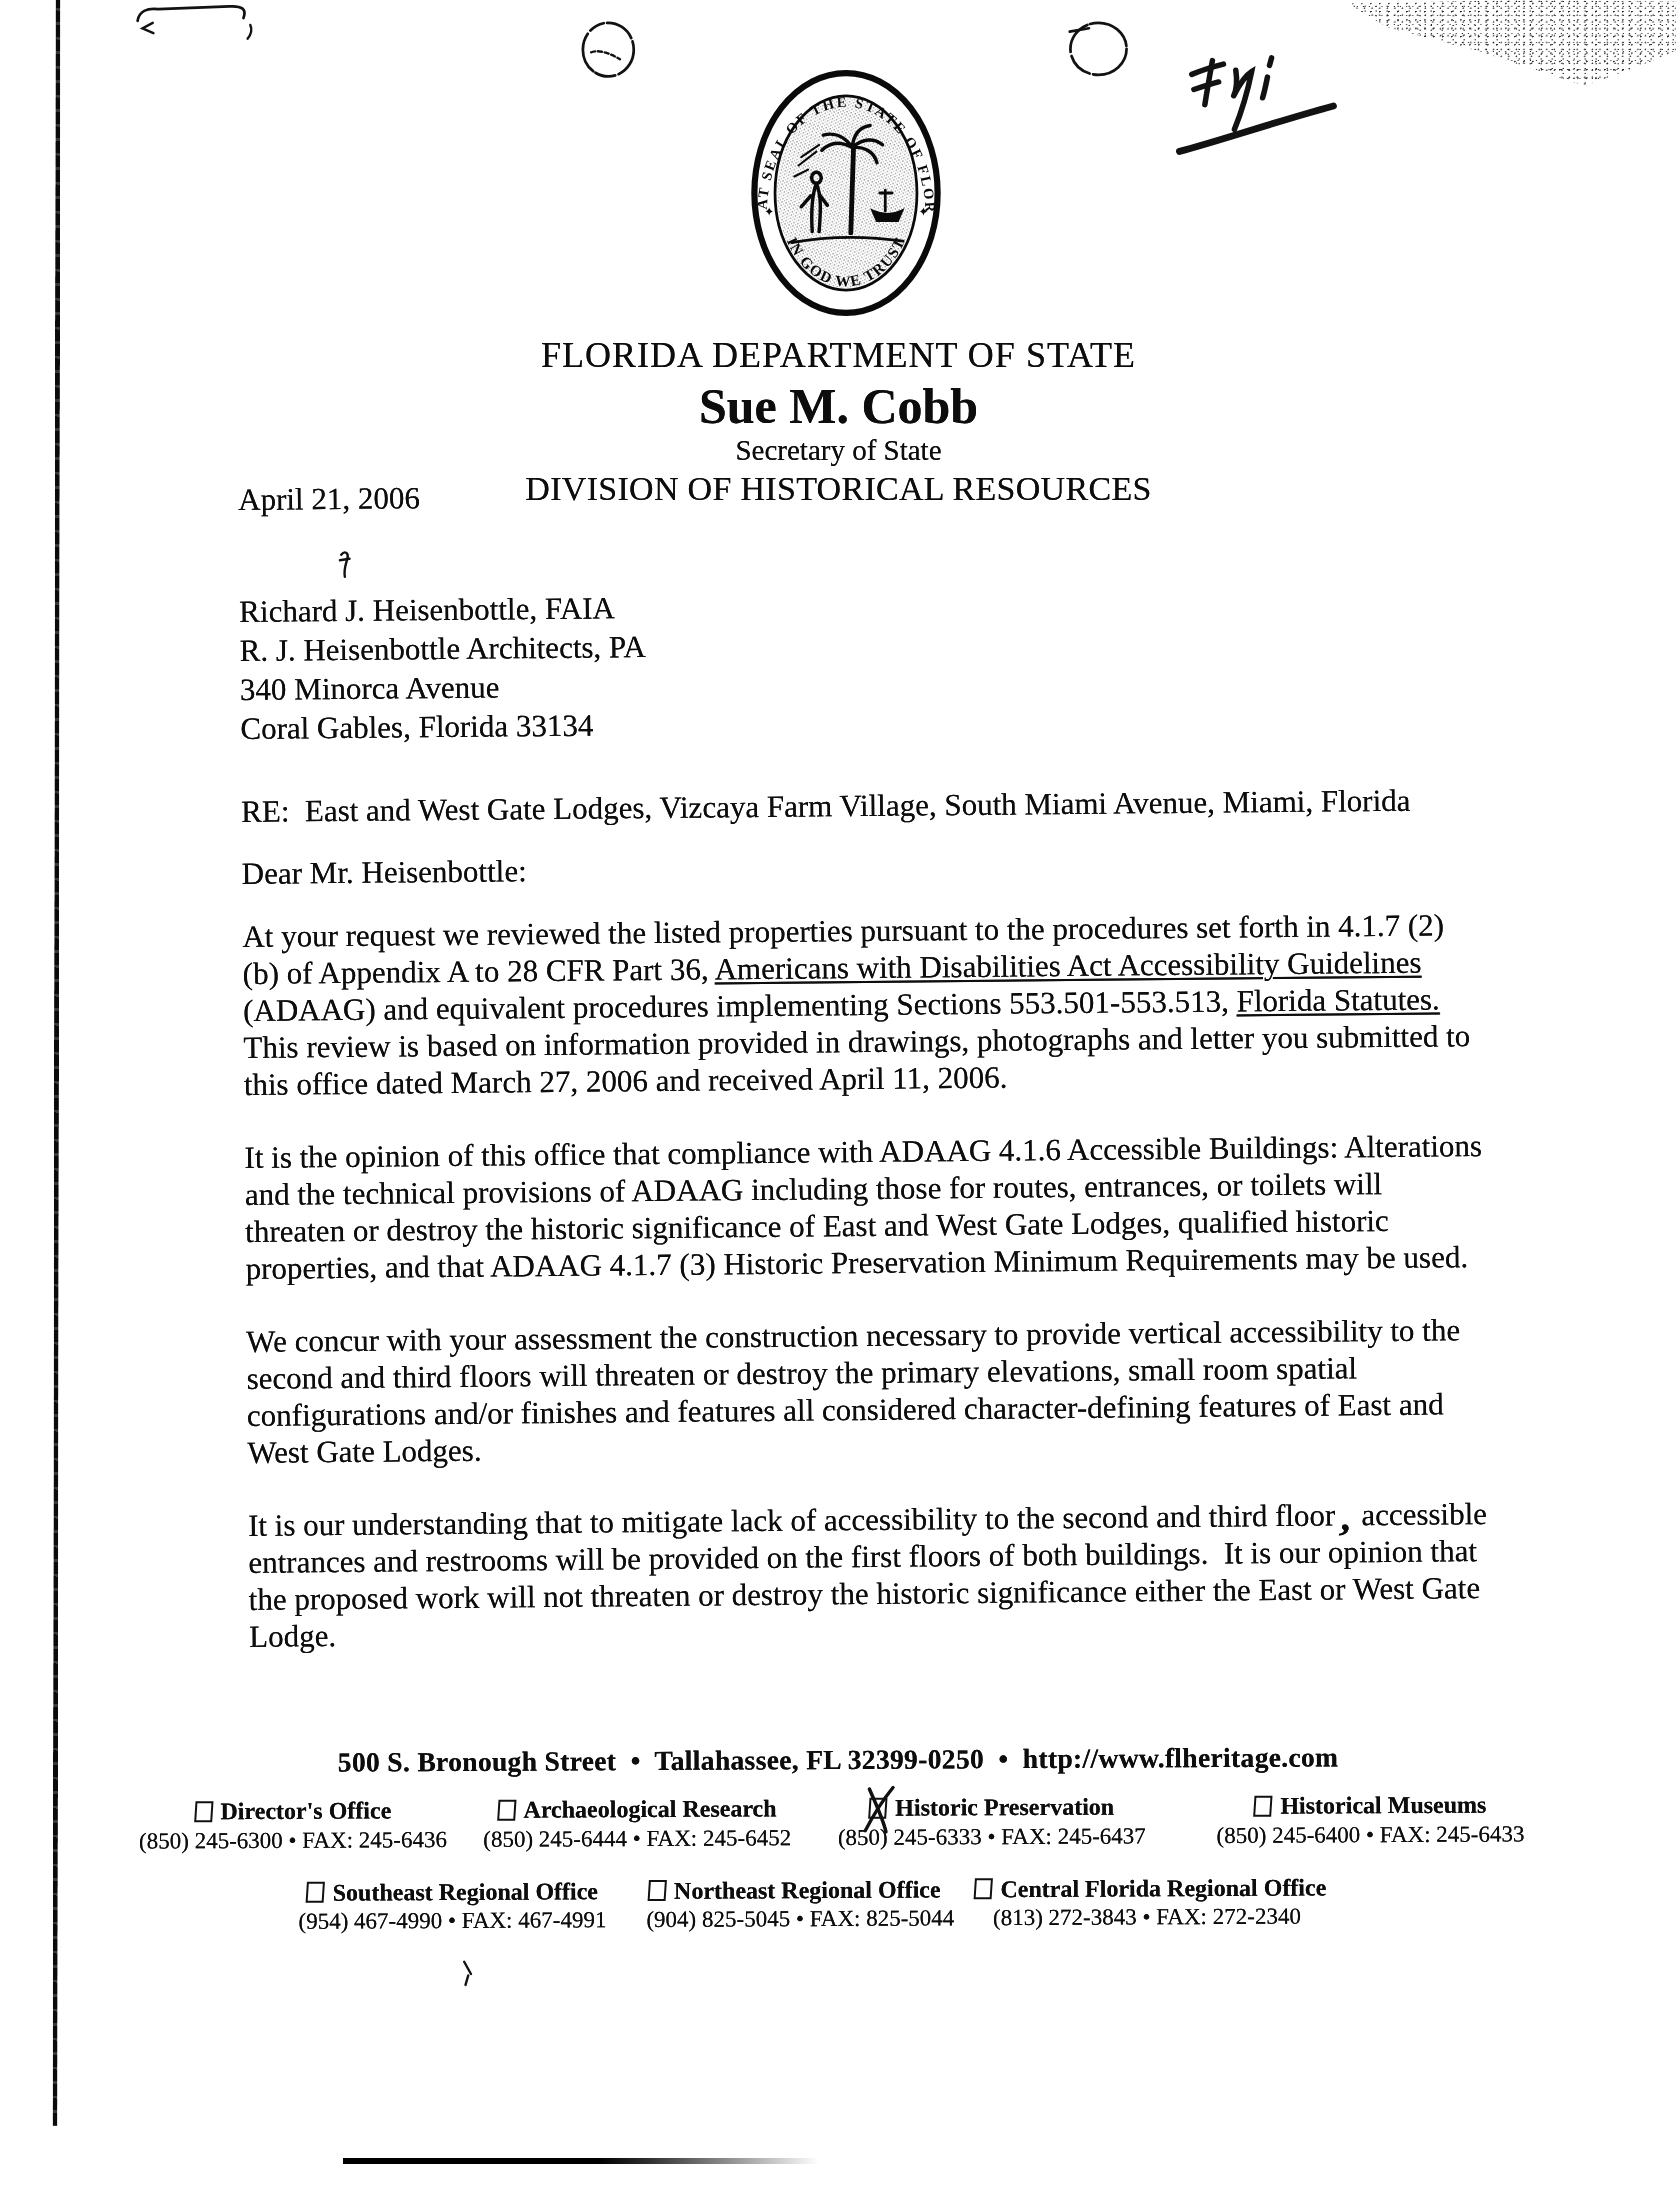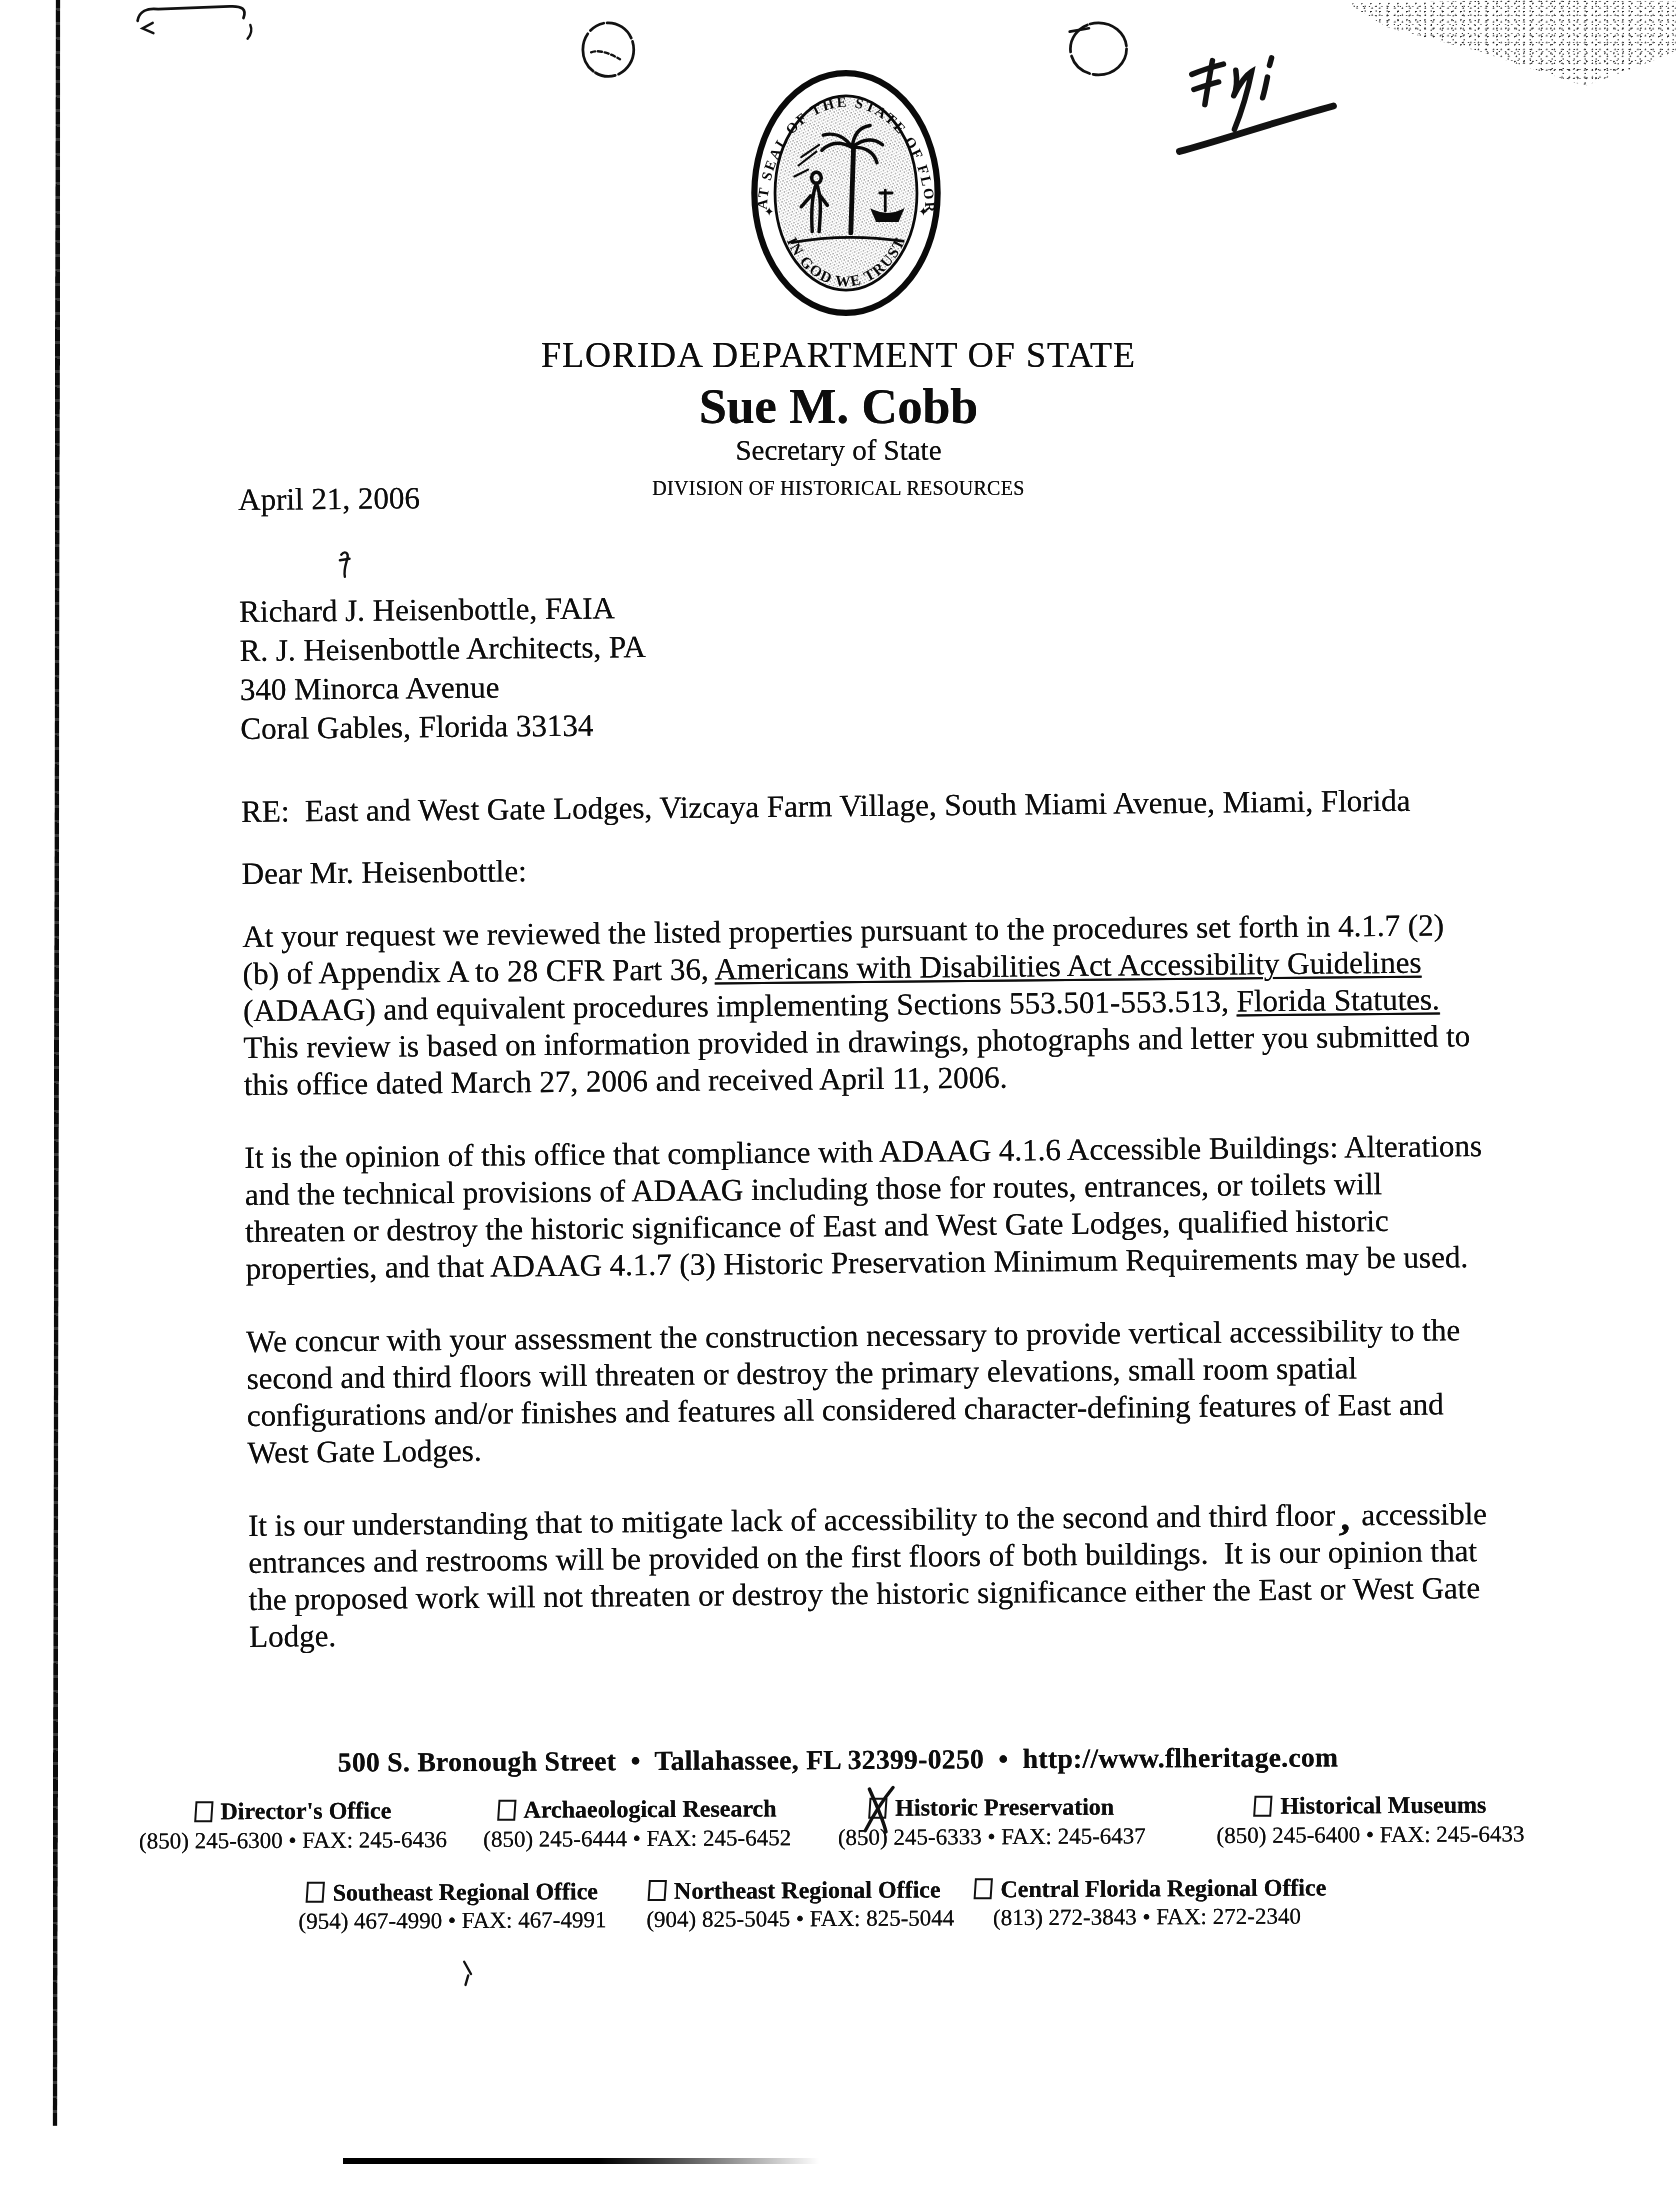--- a/index.html
+++ b/index.html
@@ -29,21 +29,21 @@
     position:absolute;left:343px;top:2158px;width:491px;height:6.2px;
     background:linear-gradient(to right,#000 0 52%,rgba(0,0,0,.82) 62%,rgba(0,0,0,.45) 78%,rgba(0,0,0,0) 97%);
   }
   .svg-mark{position:absolute;}
   .svg-mark path,.svg-mark ellipse,.svg-mark line{fill:none;stroke:#121212;stroke-linecap:round;}
   
   .letterhead{position:absolute;left:0;top:336px;width:100%;text-align:center;}
   .dept{font-size:36px;line-height:39px;letter-spacing:1px;}
   .secretary{font-size:50px;line-height:40px;font-weight:700;margin-top:11px;}
   .sec-title{font-size:29px;line-height:32px;margin-top:8.3px;text-align:center;}
-  .division{font-size:20px;line-height:33px;letter-spacing:0.3px;margin-top:5.5px;}
+  .division{font-size:34px;line-height:33px;letter-spacing:0.3px;margin-top:5.5px;}
   .seal-svg{position:absolute;left:750px;top:69px;}
   
   .letter-body{
     position:absolute;left:238px;top:481px;width:1241px;
     transform:rotate(-.55deg);transform-origin:0 0;
     font-size:31px;line-height:37px;
   }
   .para,.line{white-space:pre-wrap;}
   .date-line{margin:0 0 0 0;}
   .recipient{margin-top:74px;line-height:39px;}

